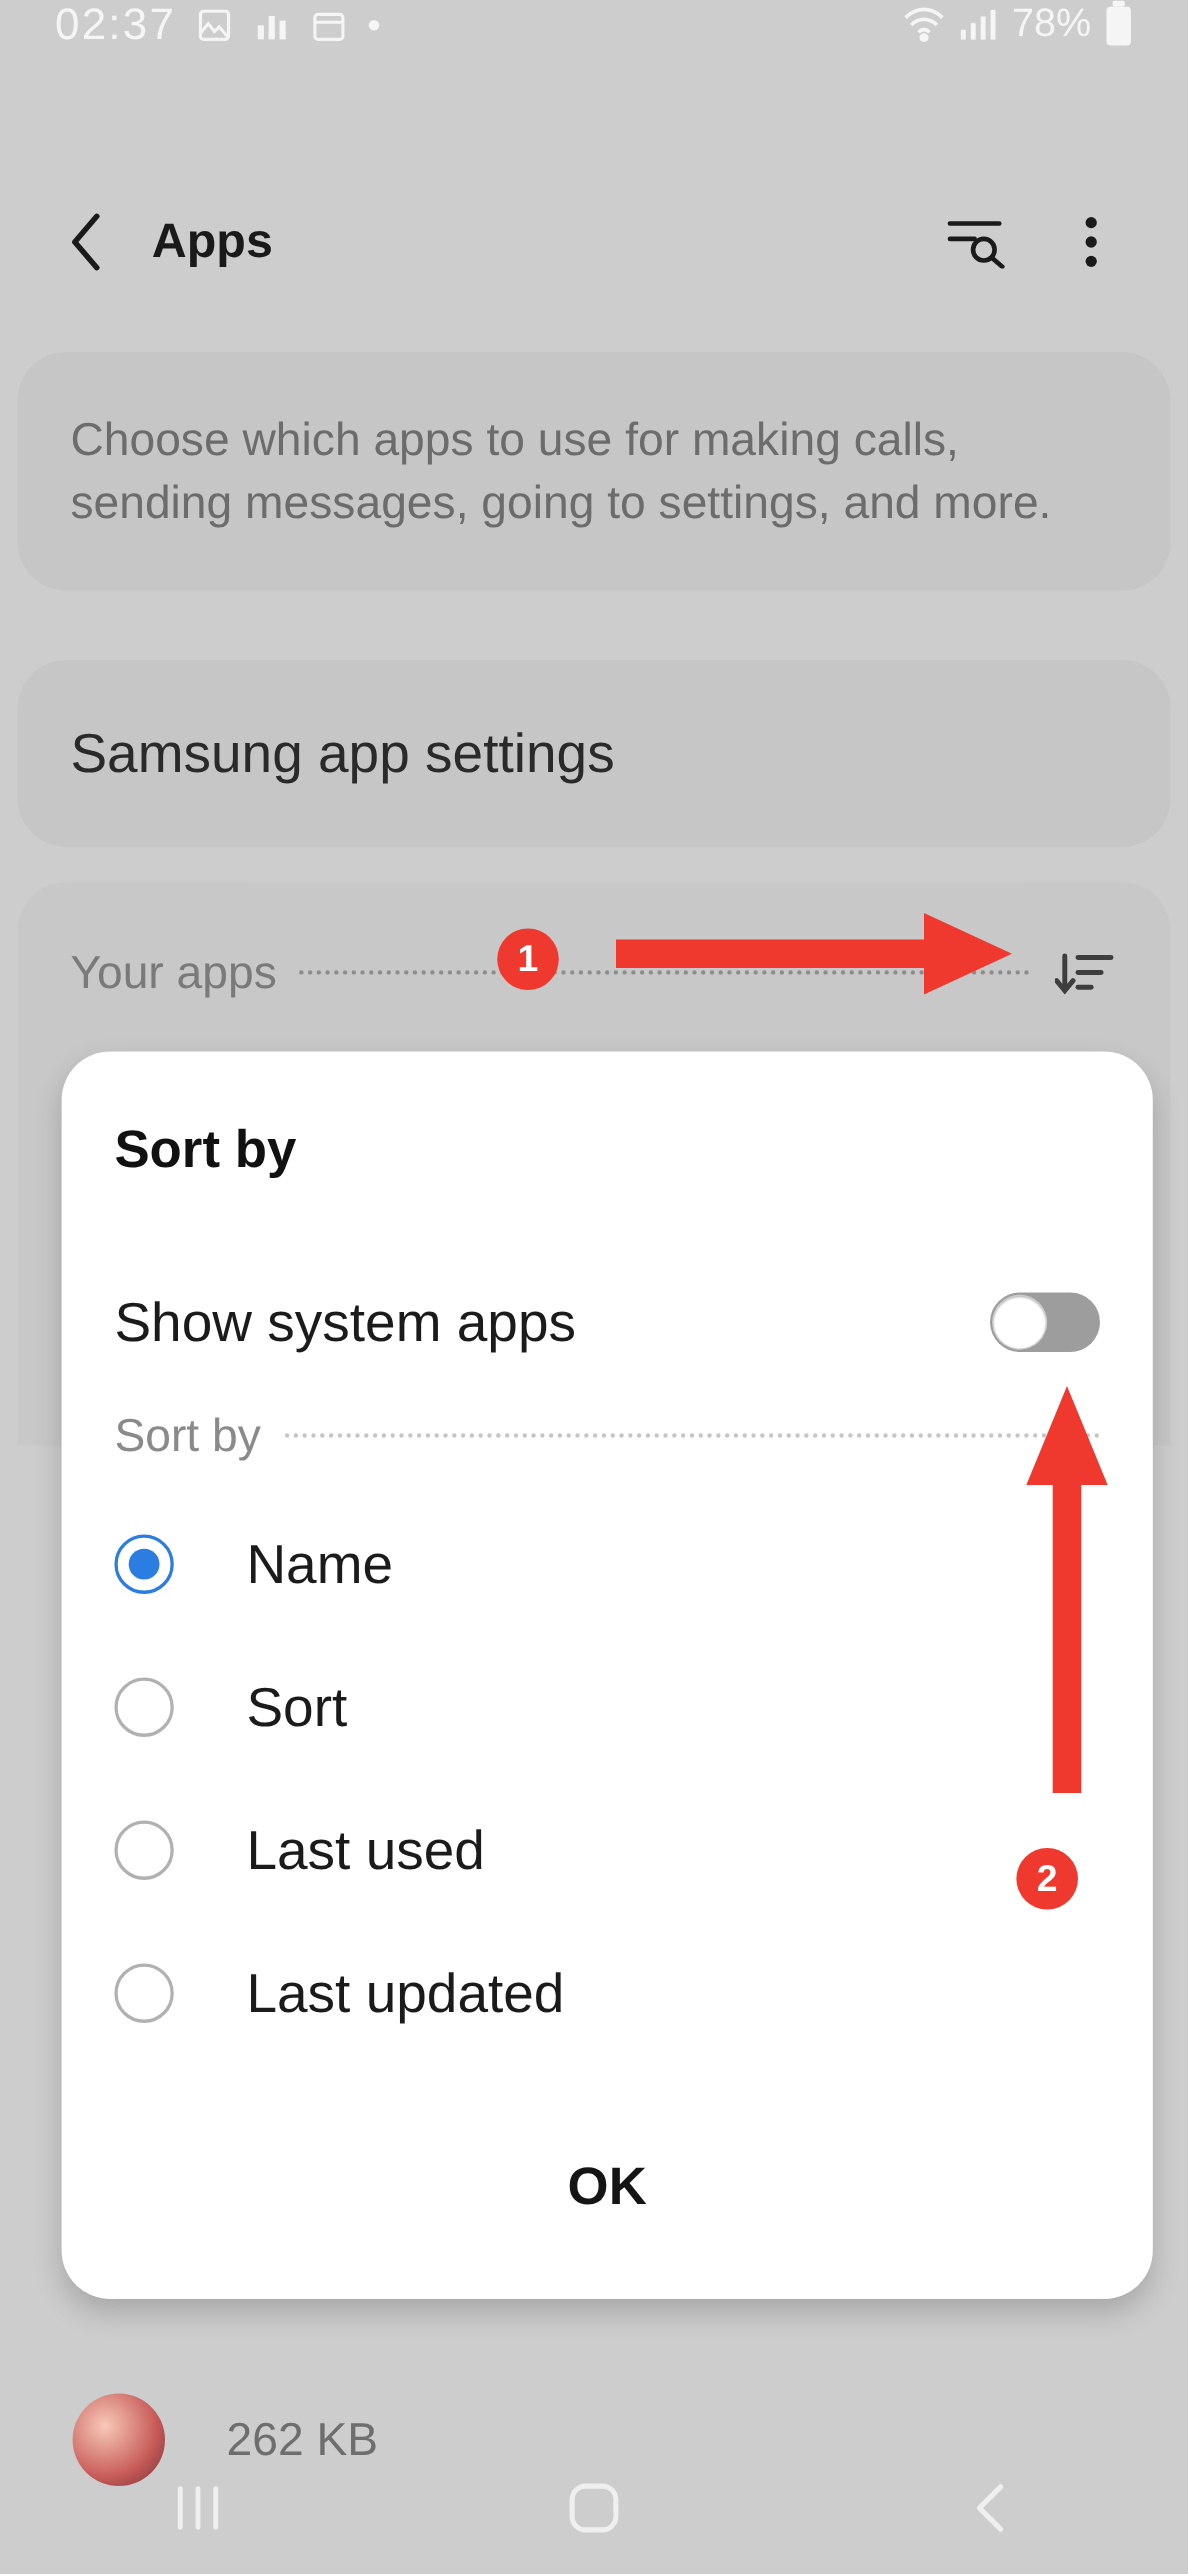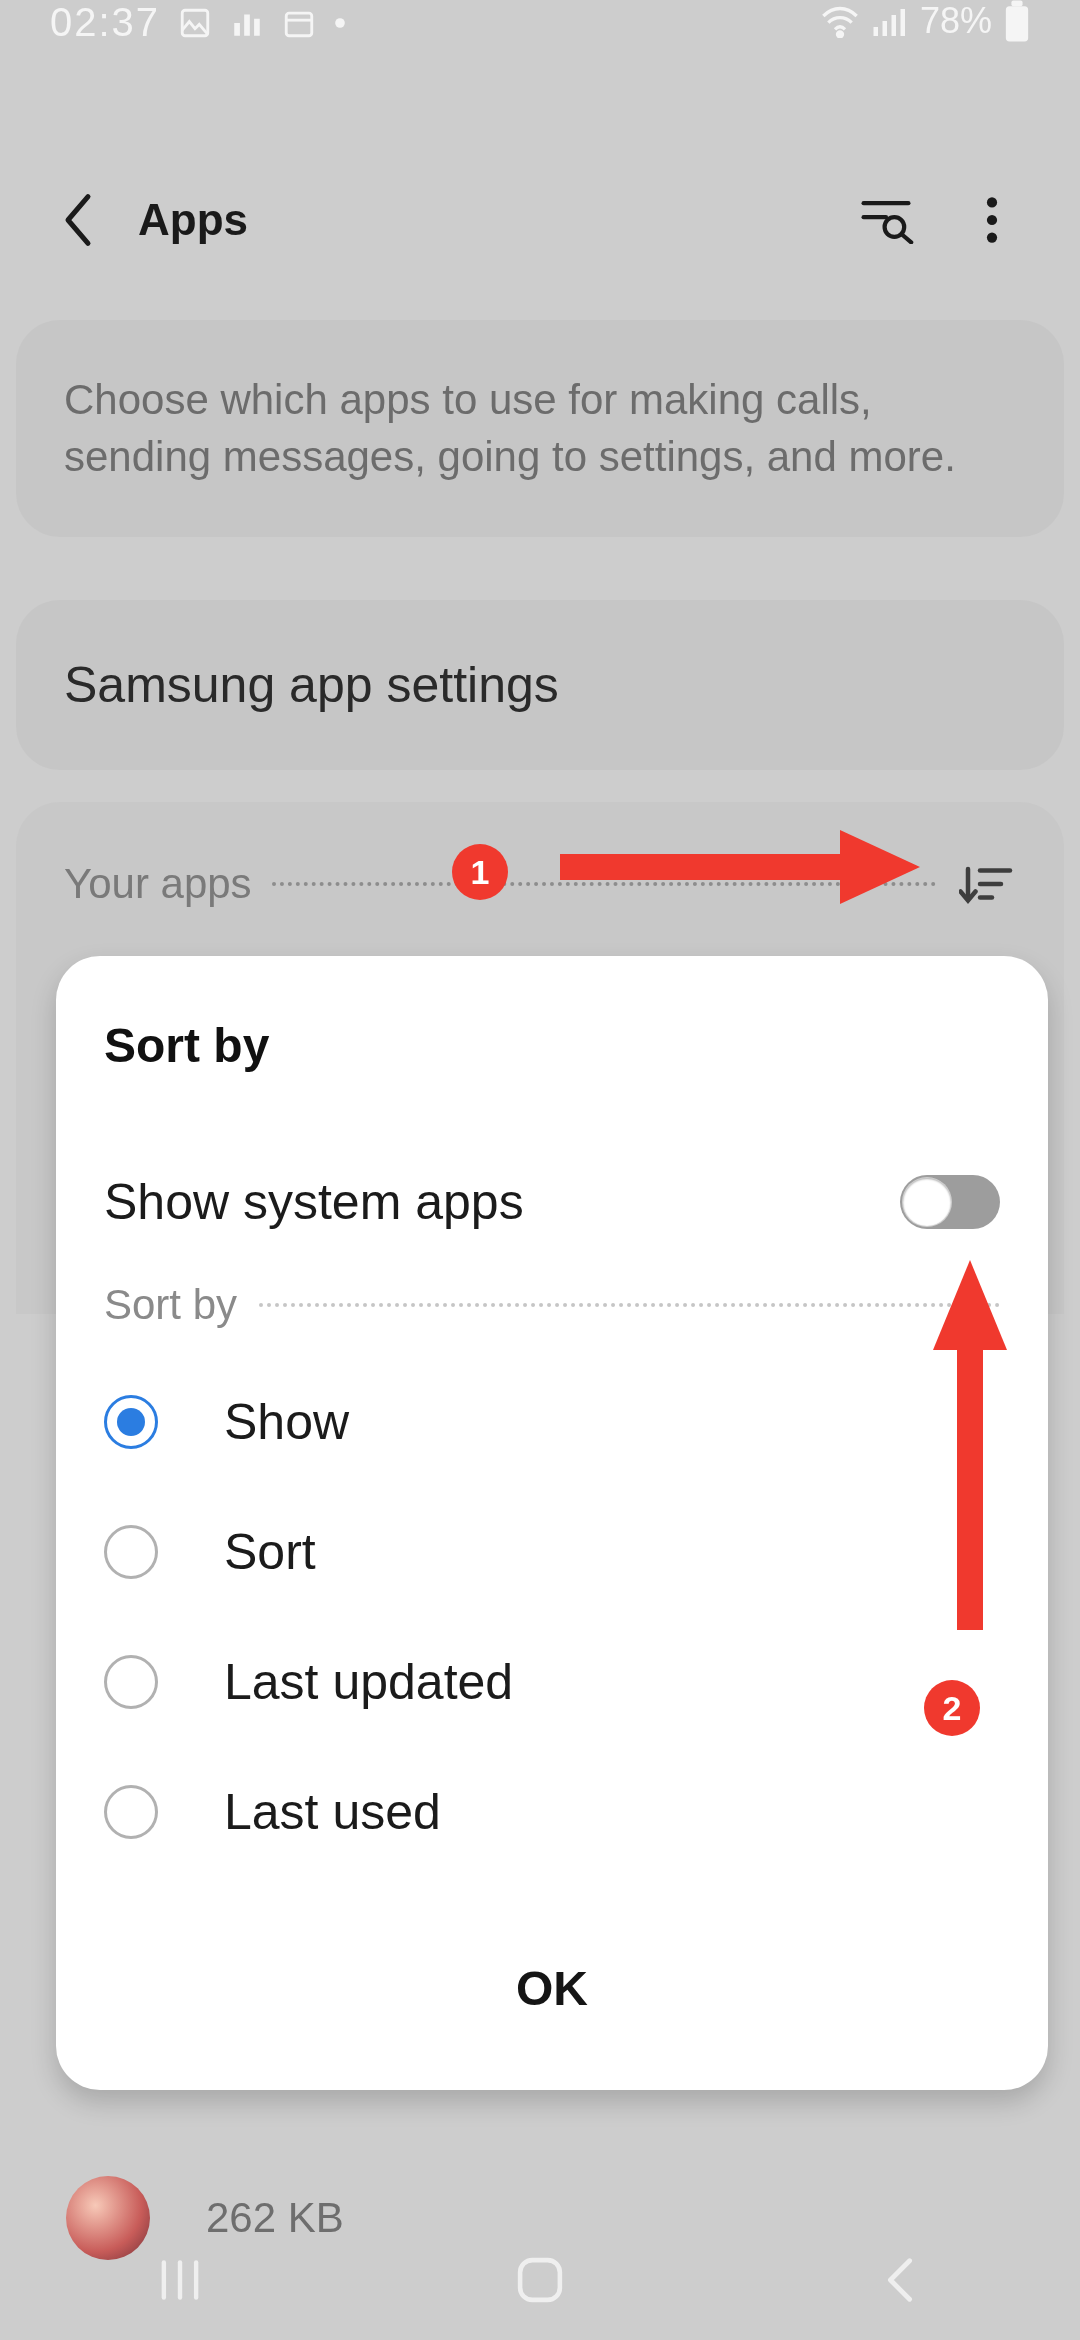--- a/index.html
+++ b/index.html
@@ -256,33 +256,33 @@
     </div>
   </div>
 
   <div class="sheet-subhead-row">
     <span class="sheet-subhead">Sort by</span>
     <span class="sheet-dots"></span>
   </div>
 
   <div class="radio-item">
     <span class="radio checked"></span>
-    <span class="radio-label">Show</span>
+    <span class="radio-label">Name</span>
   </div>
   <div class="radio-item">
     <span class="radio"></span>
     <span class="radio-label">Sort</span>
   </div>
   <div class="radio-item">
     <span class="radio"></span>
-    <span class="radio-label">Last updated</span>
+    <span class="radio-label">Last used</span>
   </div>
   <div class="radio-item">
     <span class="radio"></span>
-    <span class="radio-label">Last used</span>
+    <span class="radio-label">Last updated</span>
   </div>
 
   <div class="ok-btn">OK</div>
 </div>
 
 <div class="peek">
   <div class="avatar"></div>
   <div class="peek-size">262 KB</div>
 </div>
 

